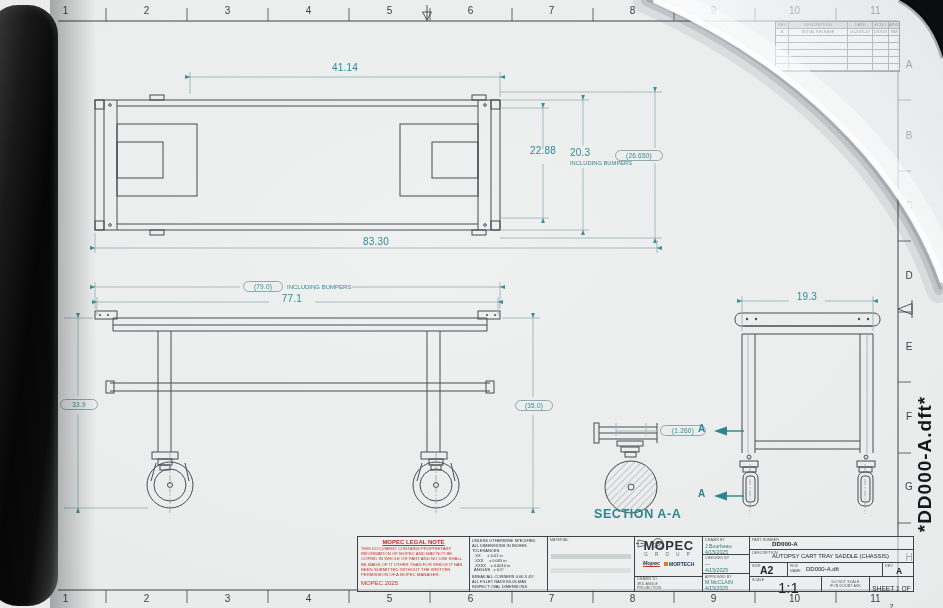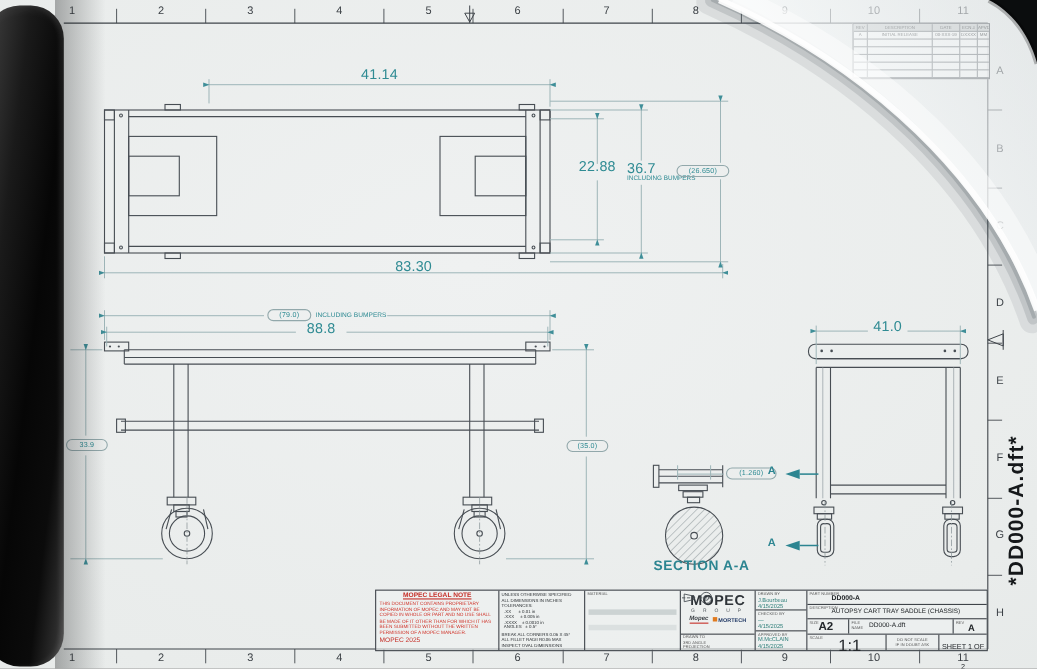--- a/index.html
+++ b/index.html
@@ -6,33 +6,33 @@
   #sheet{position:relative;width:943px;height:608px;overflow:hidden;
     background:radial-gradient(120% 120% at 45% 40%, #eff1f1 0%, #e9eceb 55%, #e1e5e5 100%);
     font-family:"Liberation Sans", sans-serif;}
   .abs{position:absolute;}
   
   .ruler{position:absolute;display:flex;z-index:2;color:#3c4146;}
   .ruler span{flex:1;text-align:center;font-size:10px;line-height:13px;}
   #ruler-right{flex-direction:column;}
   #ruler-right span{font-size:10px;line-height:1;display:flex;align-items:center;justify-content:center;}
   
-  .dim{position:absolute;color:#2f8b93;font-size:13px;line-height:10px;text-align:center;z-index:3;letter-spacing:.2px;}
+  .dim{position:absolute;color:#2f8b93;font-size:10px;line-height:10px;text-align:center;z-index:3;letter-spacing:.2px;}
   .dim.note{font-size:5.8px;text-align:left;letter-spacing:0;}
   .oval{border:1px solid #92a8ab;border-radius:9px;font-size:6.5px;line-height:9px;padding:0 1px;}
   .sec-arrow-label{position:absolute;color:#2c8591;font-size:10px;font-weight:bold;z-index:3;}
   #section-title{position:absolute;color:#2c8591;font-size:12.5px;font-weight:bold;letter-spacing:.6px;z-index:3;}
   
   #rev-table{position:absolute;left:775px;top:21px;width:123px;border:1px solid #474d53;background:rgba(250,252,252,.85);z-index:2;}
   .rev-row,#rev-head{display:flex;}
   #rev-head{background:#c4c8c8;}
   #rev-head span,.rev-row span{border-right:1px solid #6a7075;border-bottom:1px solid #6a7075;font-size:4px;line-height:6px;height:6px;text-align:center;overflow:hidden;color:#1d2124;white-space:nowrap;}
   .w0{width:12px;}.w1{width:58px;}.w2{width:24px;}.w3{width:15px;}.w4{flex:1;border-right:none!important;}
   
-  #title-block{position:absolute;left:341px;top:536px;width:555px;height:54px;border:1.2px solid #3f444a;display:flex;z-index:2;background:rgba(238,241,241,.6);color:#23272b;}
+  #title-block{position:absolute;left:357px;top:536px;width:555px;height:54px;border:1.2px solid #3f444a;display:flex;z-index:2;background:rgba(238,241,241,.6);color:#23272b;}
   .tb-col{border-right:1px solid #3f444a;position:relative;box-sizing:border-box;}
   .tiny{font-size:3.6px;line-height:4.5px;color:#555;letter-spacing:.1px;}
   #legal-col{width:112px;color:#c62f28;padding:2px 3px;box-sizing:border-box;}
   #legal-title{font-size:6px;font-weight:bold;text-decoration:underline;text-align:center;color:#c62f28;}
   #legal-body{font-size:4.3px;line-height:5.2px;margin-top:1px;color:#d03228;}
   #legal-footer{font-size:6px;margin-top:3px;color:#c62f28;}
   #tol-col{width:78px;padding:2px 2px;}
   #tol-col div{font-size:4px;line-height:4.9px;white-space:pre;color:#2a2e32;}
   #mat-col{width:87px;}
   .mat-bar{position:absolute;left:3px;right:3px;height:5px;background:#ccd3d3;}
@@ -338,29 +338,29 @@
       <span>D</span>
       <span>E</span>
       <span>F</span>
       <span>G</span>
       <span>H</span>
     </div>
 
   <span class="dim" style="left:325px;top:63px;width:40px;">41.14</span>
   <span class="dim" style="left:356px;top:237px;width:40px;">83.30</span>
   <span class="dim" style="left:523px;top:146px;width:40px;">22.88</span>
-  <span class="dim" style="left:570px;top:148px;width:30px;text-align:left;">36.7</span>
+  <span class="dim" style="left:570px;top:148px;width:30px;text-align:left;">20.3</span>
   <span class="dim note" style="left:570px;top:158px;width:90px;">INCLUDING BUMPERS</span>
   <span class="dim oval" style="left:615px;top:150px;width:44px;">(26.650)</span>
   <span class="dim oval" style="left:243px;top:281px;width:36px;">(79.0)</span>
   <span class="dim note" style="left:287px;top:282px;width:90px;font-size:6px;">INCLUDING BUMPERS</span>
-  <span class="dim" style="left:272px;top:294px;width:40px;">88.8</span>
+  <span class="dim" style="left:272px;top:294px;width:40px;">77.1</span>
   <span class="dim oval" style="left:60px;top:399px;width:34px;">33.9</span>
   <span class="dim oval" style="left:515px;top:400px;width:34px;">(35.0)</span>
-  <span class="dim" style="left:787px;top:292px;width:40px;">41.0</span>
+  <span class="dim" style="left:787px;top:292px;width:40px;">19.3</span>
   <span class="dim oval" style="left:660px;top:425px;width:42px;">(1.260)</span>
   <span class="sec-arrow-label" style="left:698px;top:423px;">A</span>
   <span class="sec-arrow-label" style="left:698px;top:488px;">A</span>
   <span id="section-title" style="left:594px;top:507px;">SECTION A-A</span>
 
   <div id="rev-table">
     <div id="rev-head">
         <span class="w0">REV</span>
         <span class="w1">DESCRIPTION</span>
         <span class="w2">DATE</span>

